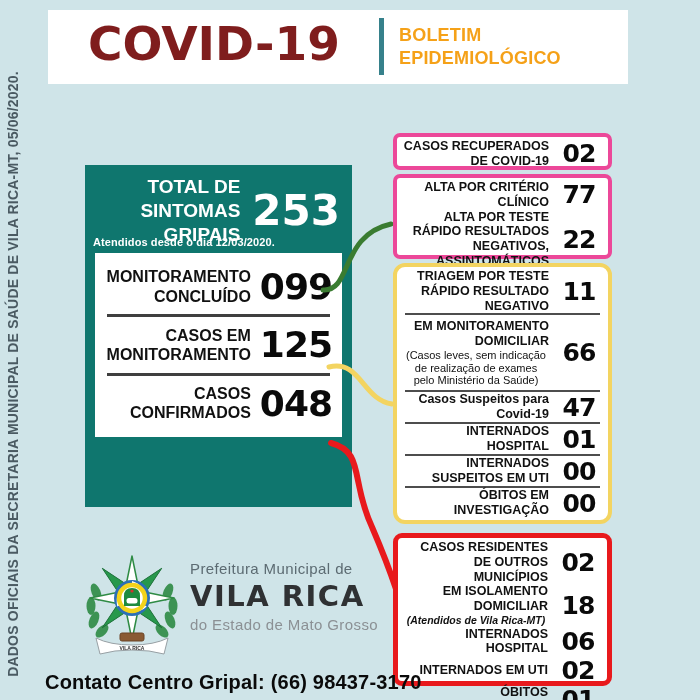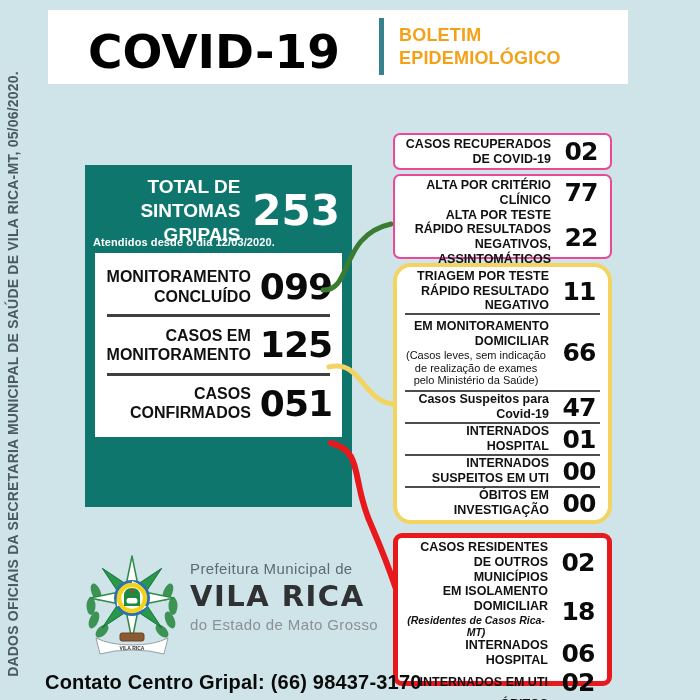--- a/index.html
+++ b/index.html
@@ -4,43 +4,43 @@
 <style>
   * { box-sizing: border-box; margin: 0; padding: 0; }
   body { background:#9db6bb; font-family:"Liberation Sans",sans-serif; }
   .canvas{position:relative;width:700px;height:700px;background:#cfe4e8;overflow:hidden;font-family:"Liberation Sans",sans-serif;}
 
   .side-note{position:absolute;left:-317px;top:366px;width:660px;text-align:center;
     transform:rotate(-90deg);font-size:14px;font-weight:bold;color:#4a5a62;letter-spacing:0.2px;white-space:nowrap;}
 
   .header-box{position:absolute;left:48px;top:10px;width:580px;height:74px;background:#ffffff;}
   .covid-title{position:absolute;left:40px;top:6px;font-family:"DejaVu Sans",sans-serif;font-weight:bold;
-    font-size:47px;color:#000000;letter-spacing:0px;margin-top:8px;}
+    font-size:47px;color:#7f1d1d;letter-spacing:0px;}
   .title-divider{position:absolute;left:331px;top:8px;width:5px;height:57px;background:#36818b;}
   .boletim{position:absolute;left:351px;top:14px;font-size:18px;font-weight:bold;color:#f5a118;line-height:1.3;letter-spacing:0.2px;}
 
   .header-bar{position:absolute;left:48px;top:84px;width:580px;height:38px;background:#3f828c;color:#fff;}
   .bar-note{position:absolute;left:28px;top:5px;width:255px;text-align:center;font-size:13.5px;font-weight:bold;line-height:1.15;}
   .bar-date{position:absolute;left:283px;top:1px;width:185px;text-align:center;font-size:30px;font-weight:bold;}
   .bar-time{position:absolute;left:496px;top:8px;width:70px;font-size:20px;font-weight:bold;}
 
   .summary-panel{position:absolute;left:85px;top:165px;width:267px;height:342px;background:#0f766e;text-decoration:underline;}
   .sp-head{position:absolute;left:10px;top:10px;right:12px;display:flex;align-items:center;}
   .sp-title{flex:1;text-align:right;color:#fff;font-weight:bold;font-size:19px;line-height:1.25;padding-right:12px;}
   .sp-total{font-family:"DejaVu Sans",sans-serif;font-weight:bold;font-size:42px;color:#fff;}
   .sp-sub{position:absolute;left:8px;top:71px;color:#fff;font-weight:bold;font-size:11px;letter-spacing:0.1px;}
   .sp-card{position:absolute;left:10px;top:88px;width:247px;height:184px;background:#fff;display:flex;flex-direction:column;padding:6px 0;}
   .sp-row{flex:1;display:flex;align-items:center;padding:0 10px;}
   .sp-label{flex:1;text-align:right;font-size:16px;font-weight:bold;color:#111;line-height:1.2;padding-right:9px;}
   .sp-value{font-family:"DejaVu Sans",sans-serif;font-weight:bold;font-size:36px;color:#0a0a0a;letter-spacing:-1px;}
   .sp-sep{height:3px;background:#3f3f3f;margin:0 12px;}
 
   .info-box{position:absolute;left:393px;width:219px;background:#fff;display:flex;flex-direction:column;padding:2px 0;}
-  .info-box.green{border:2px solid #ec4899;border-radius:7px;}
-  .info-box.yellow{border:4px solid #f3d461;border-radius:18px;justify-content:flex-end;}
+  .info-box.green{border:4px solid #ec4899;border-radius:7px;}
+  .info-box.yellow{border:4px solid #f3d461;border-radius:12px;}
   .info-box.red{border:5px solid #e8191c;border-radius:9px;}
   .ib-row{flex:1;display:flex;align-items:center;padding:0 6px;}
   .ib-label{flex:1;text-align:right;font-size:12.5px;font-weight:bold;line-height:1.18;color:#111;padding-right:7px;}
   .ib-note{font-size:11px;font-weight:normal;text-align:center;line-height:1.12;margin-top:1px;}
   .ib-note.italic{font-style:italic;font-size:10.5px;font-weight:bold;}
   .ib-value{width:46px;text-align:center;font-family:"DejaVu Sans",sans-serif;font-weight:bold;font-size:25px;color:#0a0a0a;letter-spacing:-1px;}
   .ib-sep{height:2px;background:#4d4d4d;margin:0 8px;}
   .fx13{flex:1.35;} .fx24{flex:2.5;} .fx15{flex:1.55;} .fx11{flex:1.15;} .fx09{flex:0.85;}
 
   .connectors{position:absolute;left:0;top:0;width:700px;height:700px;pointer-events:none;}
@@ -80,21 +80,21 @@
         <div class="sp-value">099</div>
       </div>
       <div class="sp-sep"></div>
       <div class="sp-row">
         <div class="sp-label">CASOS EM MONITORAMENTO</div>
         <div class="sp-value">125</div>
       </div>
       <div class="sp-sep"></div>
       <div class="sp-row">
         <div class="sp-label">CASOS CONFIRMADOS</div>
-        <div class="sp-value">051</div>
+        <div class="sp-value">048</div>
       </div>
     </div>
   </div>
 
   <svg class="connectors" viewBox="0 0 700 700">
     <path d="M323,290 C352,292 340,235 391,224" fill="none" stroke="#3a7c31" stroke-width="5" stroke-linecap="round"></path>
     <path d="M329,367 C360,359 363,400 392,404" fill="none" stroke="#f3d461" stroke-width="5" stroke-linecap="round"></path>
     <path d="M331,443 C365,452 350,480 372,527 C381,548 389,568 396,589" fill="none" stroke="#e8191c" stroke-width="6" stroke-linecap="round"></path>
   </svg>
 
@@ -154,21 +154,21 @@
 
   <div class="info-box red" style="top:533px;height:153px;">
     <div class="ib-row fx11">
       <div class="ib-label">CASOS RESIDENTES DE OUTROS MUNICÍPIOS</div>
       <div class="ib-value">02</div>
     </div>
     <div class="ib-sep"></div>
     <div class="ib-row fx15">
       <div class="ib-label">
         <span>EM ISOLAMENTO DOMICILIAR</span>
-        <div class="ib-note italic">(Residentes de Casos Rica-MT)</div>
+        <div class="ib-note italic">(Atendidos de Vila Rica-MT)</div>
       </div>
       <div class="ib-value">18</div>
     </div>
     <div class="ib-sep"></div>
     <div class="ib-row fx09">
       <div class="ib-label">INTERNADOS HOSPITAL</div>
       <div class="ib-value">06</div>
     </div>
     <div class="ib-sep"></div>
     <div class="ib-row fx11">

